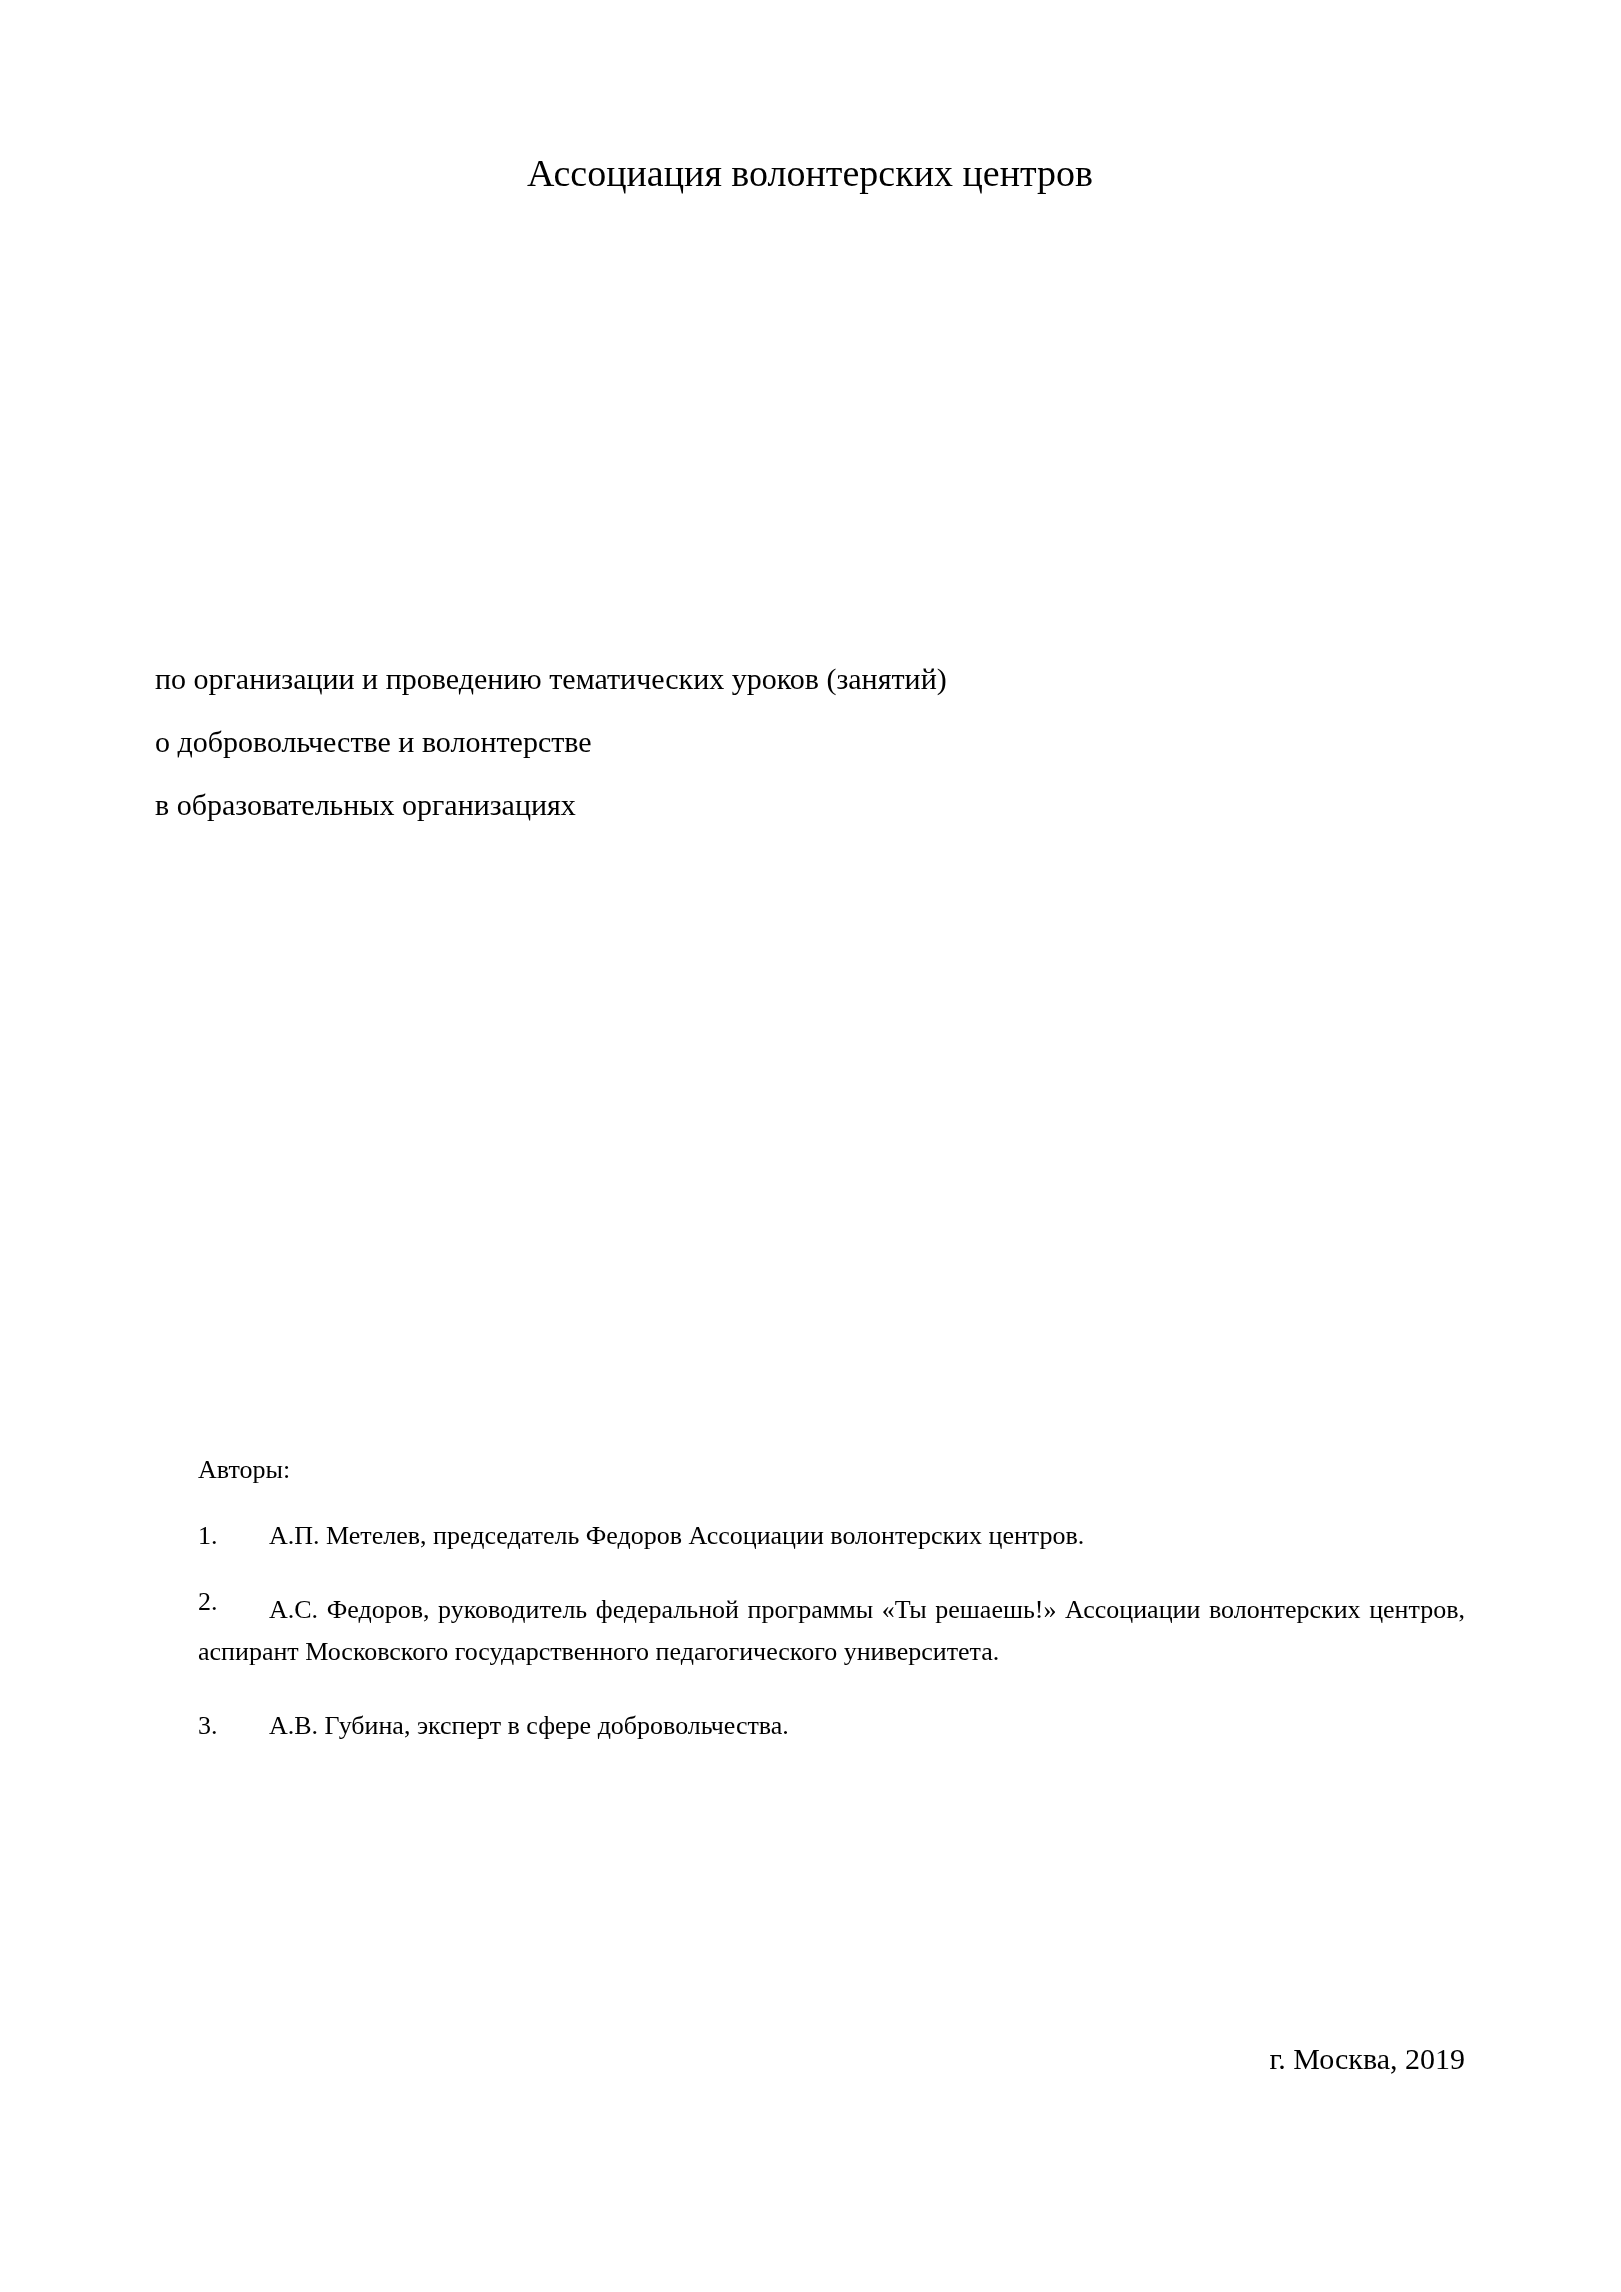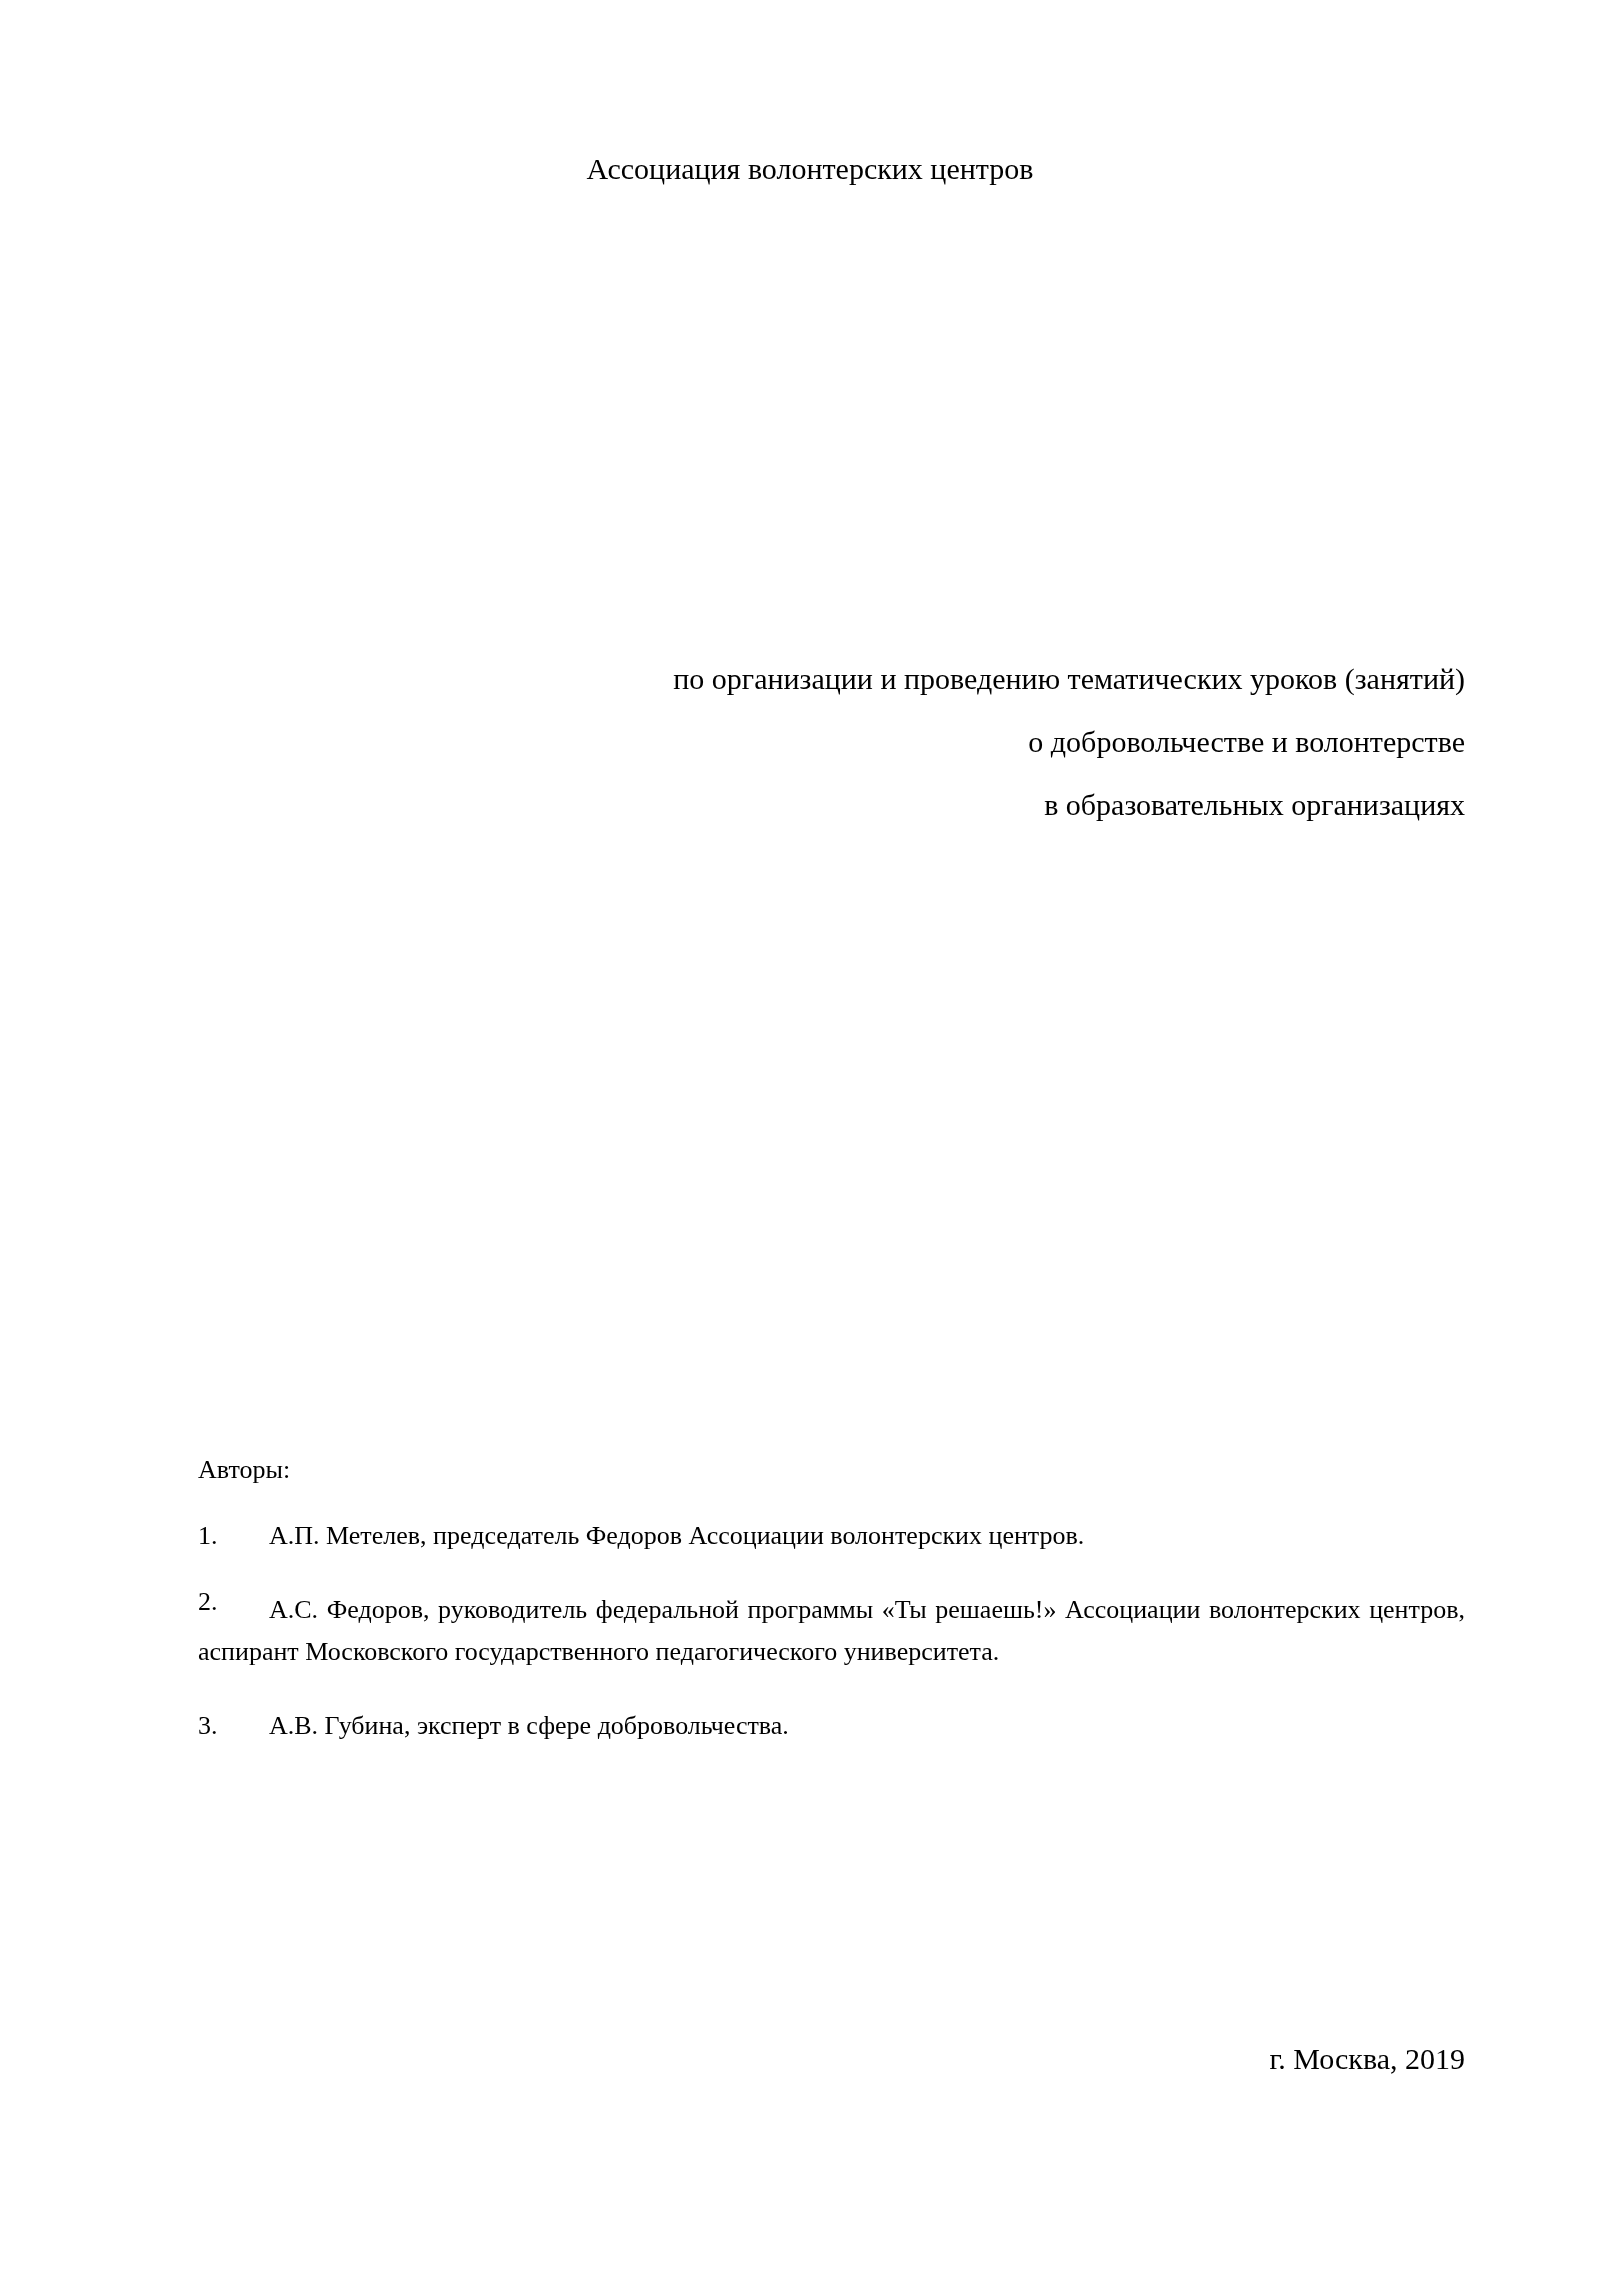--- a/index.html
+++ b/index.html
@@ -29,41 +29,41 @@
     bottom: 0;
   }
 
   
   .doc-header {
     position: absolute;
     left: 0;
     right: 0;
     top: 152px;
     text-align: center;
-    font-size: 30px;
+    font-size: 38px;
     line-height: 1.15;
     white-space: nowrap;
   }
 
   
   .title-block {
     position: absolute;
     left: 0;
     right: 0;
     top: 664px;
   }
   .doc-title {
     text-align: center;
     font-size: 31px;
     font-weight: bold;
     line-height: 1.0;
     margin: 0 0 49px 0;
   }
   .subtitle-line {
-    text-align: right;
+    text-align: left;
     font-size: 30px;
     line-height: 1.0;
     margin: 0 0 33px 0;
   }
   .subtitle-line:last-child {
     margin-bottom: 0;
   }
 
   
   .authors-block {

